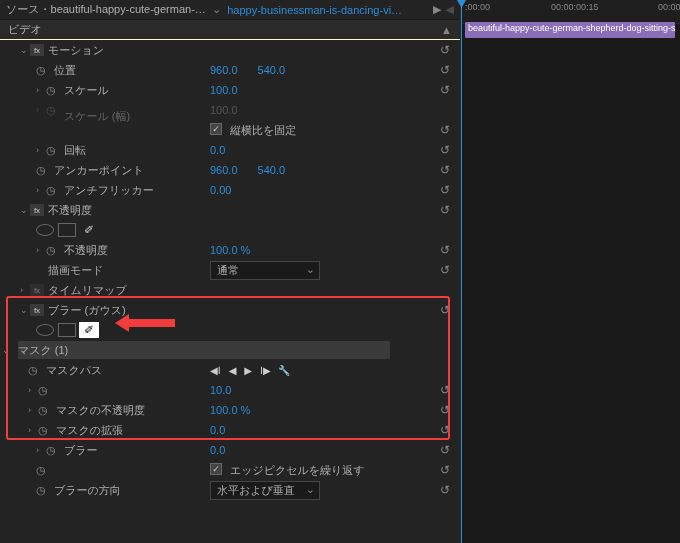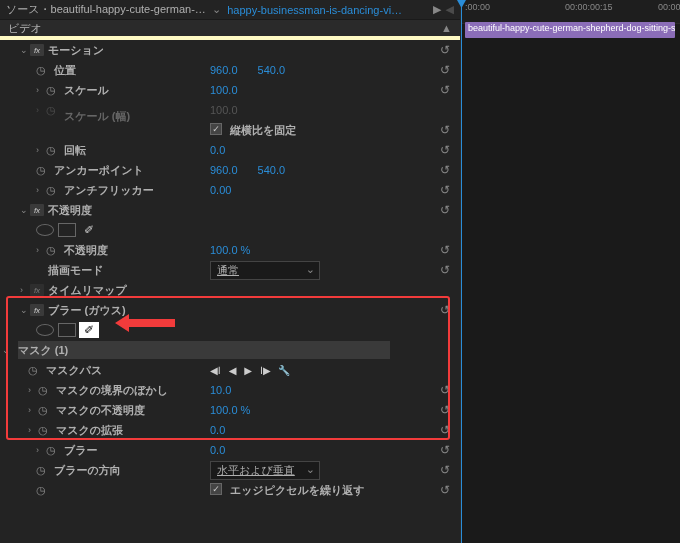--- a/index.html
+++ b/index.html
@@ -5,43 +5,43 @@
 * { margin: 0; padding: 0; box-sizing: border-box; font-family: "Hiragino Sans", "Meiryo", sans-serif; }
 body { width: 680px; height: 543px; background: #1e1e1e; color: #b8b8b8; font-size: 11px; overflow: hidden; display: flex; }
 .left-panel { width: 460px; height: 543px; background: #232323; display: flex; flex-direction: column; position: relative; }
 .right-panel { width: 220px; height: 543px; background: #1a1a1a; border-left: 1px solid #2a2a2a; position: relative; }
 .header-row { height: 20px; display: flex; align-items: center; padding: 0 6px; border-bottom: 1px solid #1a1a1a; }
 .source-label { color: #b0b0b0; white-space: nowrap; overflow: hidden; text-overflow: ellipsis; max-width: 200px; }
 .dropdown-arrow { color: #888; margin: 0 6px; }
 .clip-link { color: #2a8dd8; white-space: nowrap; overflow: hidden; text-overflow: ellipsis; max-width: 180px; }
 .nav-arrows { margin-left: auto; display: flex; gap: 4px; }
 .nav-arrows span { color: #888; cursor: pointer; }
-.video-header { height: 20px; display: flex; align-items: center; padding: 0 8px; background: #2a2a2a; border-bottom: 4px solid #fef9c3; }
+.video-header { height: 20px; display: flex; align-items: center; padding: 0 8px; background: #2a2a2a; border-bottom: 1px solid #fef9c3; }
 .video-header .collapse { margin-left: auto; color: #888; }
 .prop-row { height: 20px; display: flex; align-items: center; padding-left: 8px; position: relative; }
 .indent-1 { padding-left: 20px; }
 .indent-2 { padding-left: 36px; }
 .indent-3 { padding-left: 28px; }
 .chevron { display: inline-block; width: 10px; color: #888; font-size: 9px; }
 .chevron.down::before { content: "⌄"; }
 .chevron.right::before { content: "›"; }
-.fx-badge { display: inline-flex; align-items: center; justify-content: center; width: 14px; height: 12px; background: #3a3a3a; color: #ccc; font-size: 8px; border-radius: 1px; margin-right: 4px; font-style: italic; }
+.fx-badge { display: inline-flex; align-items: center; justify-content: center; width: 14px; height: 12px; background: #3a3a3a; color: #ccc; font-size: 8px; border-radius: 1px; margin-right: 4px; }
 .fx-badge.dim { opacity: 0.5; }
 .stopwatch { display: inline-block; width: 12px; height: 12px; margin-right: 6px; color: #888; font-size: 11px; }
 .stopwatch::before { content: "◷"; }
-.prop-label { color: #b0b0b0; font-weight: bold; }
+.prop-label { color: #b0b0b0; }
 .prop-label.dim { color: #666; margin-top: 12px; }
 .value-col { position: absolute; left: 210px; display: flex; gap: 20px; }
 .value { color: #2a8dd8; cursor: ew-resize; }
 .value.dim { color: #555; }
 .reset-col { position: absolute; right: 10px; color: #888; cursor: pointer; font-size: 12px; }
 .reset-col::before { content: "↺"; }
 .checkbox { display: inline-block; width: 12px; height: 12px; background: #444; border: 1px solid #666; margin-right: 4px; color: #ccc; font-size: 9px; line-height: 10px; text-align: center; vertical-align: middle; }
 .checkbox.checked::before { content: "✓"; }
-.select-box { background: #1a1a1a; border: 1px solid #444; color: #b0b0b0; padding: 1px 20px 1px 6px; font-size: 11px; position: relative; display: inline-block; min-width: 110px; text-decoration: underline; }
+.select-box { background: #1a1a1a; border: 1px solid #444; color: #b0b0b0; padding: 1px 20px 1px 6px; font-size: 11px; position: relative; display: inline-block; min-width: 110px; }
 .select-box::after { content: "⌄"; position: absolute; right: 4px; color: #888; }
 .mask-shapes { display: flex; gap: 4px; align-items: center; padding-left: 36px; height: 20px; }
 .shape-btn { width: 18px; height: 14px; border: 1px solid #666; display: inline-flex; align-items: center; justify-content: center; background: transparent; }
 .shape-btn.ellipse { border-radius: 50%; width: 18px; height: 12px; }
 .shape-btn.pen { border: none; color: #ccc; font-size: 12px; width: 18px; height: 14px; }
 .shape-btn.pen.highlighted { background: #fff; color: #000; outline: 1px solid #fff; }
 .red-highlight { position: absolute; border: 2px solid #f23b3b; pointer-events: none; }
 .red-highlight.main { left: 6px; top: 296px; width: 444px; height: 144px; border-radius: 3px; }
 .red-arrow { position: absolute; left: 115px; top: 314px; pointer-events: none; }
 .mask-header { background: #3a3a3a; height: 18px; display: flex; align-items: center; margin: 1px 70px 1px 18px; }
@@ -197,21 +197,20 @@
       <span>◀Ⅰ</span>
       <span>◀</span>
       <span>▶</span>
       <span>Ⅰ▶</span>
       <span>🔧</span>
     </div>
   </div>
   <div class="prop-row indent-3">
     <span class="chevron right"></span>
     <span class="stopwatch"></span>
-    <span class="prop-label">マスクの境界のぼかし</span>
     <div class="value-col">
         <span class="value">10.0</span>
       </div>
     <span class="reset-col"></span>
   </div>
   <div class="prop-row indent-3">
     <span class="chevron right"></span>
     <span class="stopwatch"></span>
     <span class="prop-label">マスクの不透明度</span>
     <div class="value-col">
@@ -227,47 +226,47 @@
         <span class="value">0.0</span>
       </div>
     <span class="reset-col"></span>
   </div>
   <div class="prop-row indent-2">
     <span class="chevron right"></span>
     <span class="stopwatch"></span>
     <span class="prop-label">ブラー</span>
     <div class="value-col">
         <span class="value">0.0</span>
-      </div>
-    <span class="reset-col"></span>
-  </div>
-  <div class="prop-row indent-2">
-    <span class="stopwatch"></span>
-    <span class="prop-label">ブラーの方向</span>
-    <div class="value-col">
-        <span class="select-box">水平および垂直</span>
       </div>
     <span class="reset-col"></span>
   </div>
   <div class="prop-row indent-2">
     <span class="stopwatch"></span>
     <div class="value-col">
         <span class="checkbox checked"></span>
         <span class="prop-label" style="margin-left:-16px">エッジピクセルを繰り返す</span>
+      </div>
+    <span class="reset-col"></span>
+  </div>
+  <div class="prop-row indent-2">
+    <span class="stopwatch"></span>
+    <span class="prop-label">ブラーの方向</span>
+    <div class="value-col">
+        <span class="select-box">水平および垂直</span>
       </div>
     <span class="reset-col"></span>
   </div>
 
   <div class="red-highlight main"></div>
   <svg class="red-arrow" width="60" height="18">
     <polygon points="0,9 14,0 14,5 60,5 60,13 14,13 14,18" fill="#f23b3b"></polygon>
   </svg>
 </div>
 
 <div class="right-panel">
   <div class="timeline-ruler">
     <span class="tick" style="left:4px">:00:00</span>
-    <span class="tick" style="left:104px">00:00:00:15</span>
+    <span class="tick" style="left:90px">00:00:00:15</span>
     <span class="tick" style="left:197px">00:00:0</span>
   </div>
   <div class="timeline-clip">beautiful-happy-cute-german-shepherd-dog-sitting-still-</div>
   <div class="playhead"></div>
 </div>
 
 </body></html>

